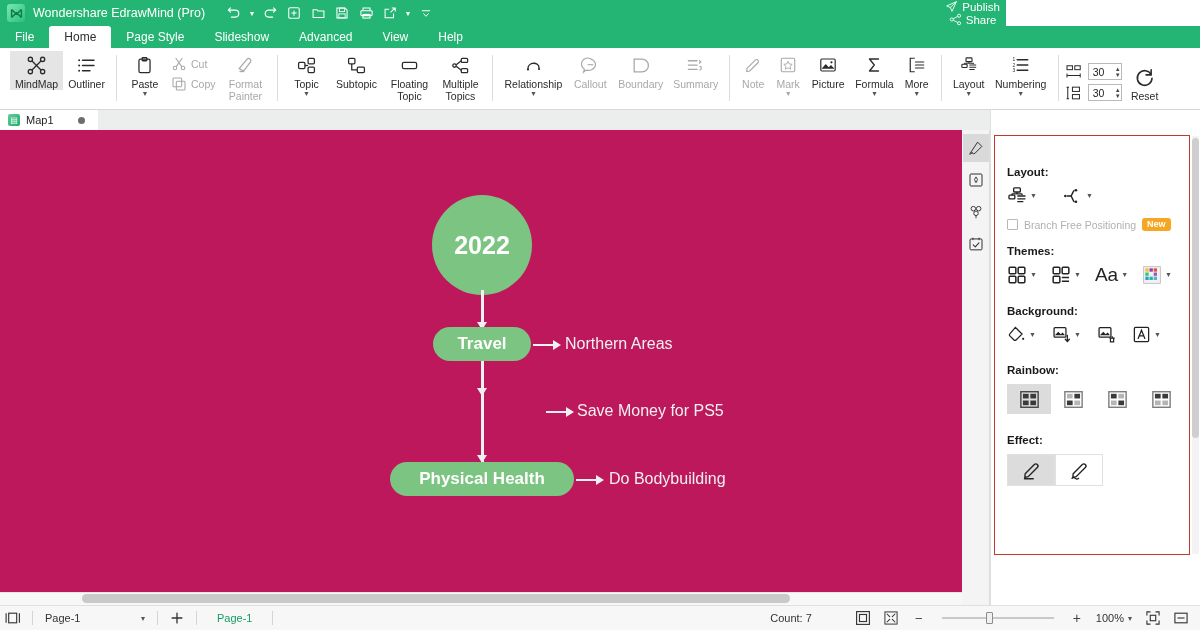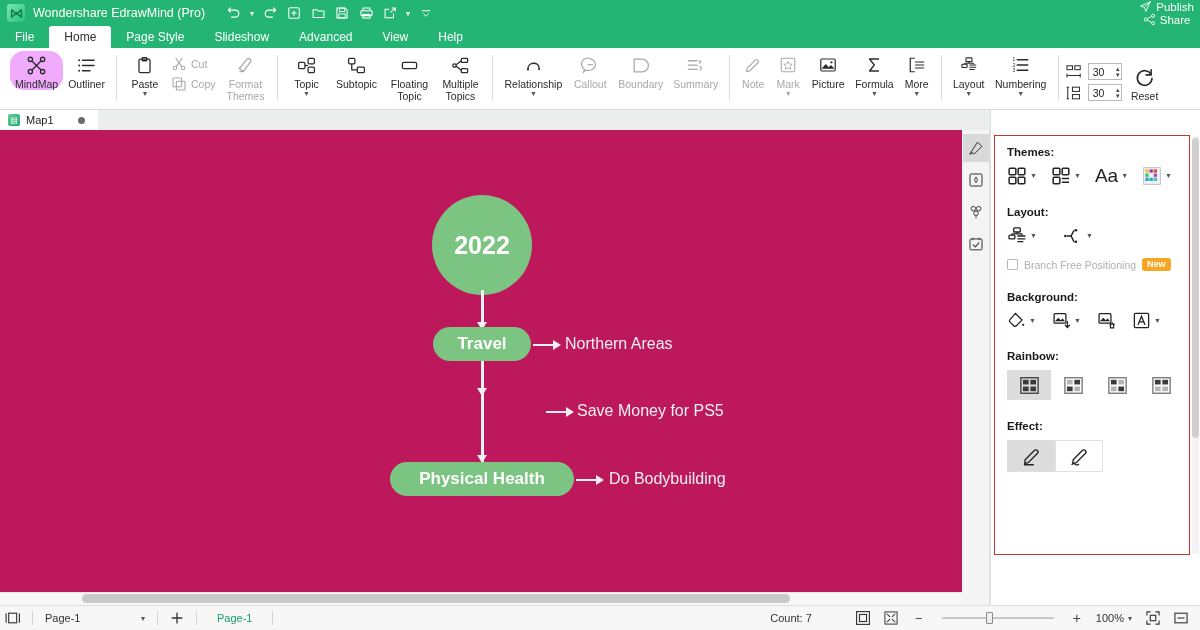--- a/index.html
+++ b/index.html
@@ -6,21 +6,21 @@
   html, body {
     width: 1200px; height: 630px;
     font-family: "Liberation Sans", sans-serif;
     overflow: hidden;
     background: #ffffff;
   }
   .app { position: relative; width: 1200px; height: 630px; }
 
   
   .titlebar {
-    position: absolute; left: 0; top: 0; width: 1200px; height: 26px;
+    position: absolute; left: 0; top: 0; width: 1006px; height: 26px;
     background: #24b473; display: flex; align-items: center;
   }
   .logo-box {
     width: 18px; height: 18px; margin-left: 7px; border-radius: 3px;
     background: linear-gradient(135deg,#7be8b4,#27c07c);
     display: flex; align-items: center; justify-content: center;
     color: #0f6b45; font-size: 12px; font-weight: bold; line-height: 1;
   }
   .app-title {
     color: #ffffff; font-size: 12.5px; margin-left: 8px; white-space: nowrap;
@@ -79,21 +79,21 @@
     display: flex; align-items: flex-start; padding-top: 3px;
   }
   .rgroup { display: flex; align-items: flex-start; height: 58px; }
   .rsep { width: 1px; height: 46px; background: #dcdcdc; margin: 4px 6px 0 6px; }
 
   .rbtn {
     display: flex; flex-direction: column; align-items: center;
     justify-content: flex-start; min-width: 44px; padding: 3px 5px 0 5px;
     color: #2b2b2b; font-size: 10.5px; text-align: center; line-height: 12px;
   }
-  .rbtn.sel { background: #f0abfc; border-radius: 14px; }
+  .rbtn.sel { background: #e5e5e5; border-radius: 0; }
   .rbtn.dim { color: #a8a8a8; }
   .rbtn .ic { height: 22px; display: flex; align-items: center; justify-content: center; }
   .rbtn .lbl { margin-top: 2px; }
   .drop-caret { font-size: 7px; line-height: 6px; margin-top: 1px; color: #555; }
 
   .rcol { display: flex; flex-direction: column; justify-content: center; gap: 2px; padding-top: 4px; }
   .rmini {
     display: flex; align-items: center; gap: 4px; font-size: 10.5px; color: #2b2b2b;
     padding: 1px 4px;
   }
@@ -455,21 +455,21 @@
         </div>
       </div>
       <div class="rbtn dim" style="min-width:52px;">
         <span class="ic">
           <svg width="19" height="19" viewBox="0 0 24 24">
               <path d="M4 16 L14 4 a2.8 2.8 0 0 1 4.4 3.4 L9.6 19 Z" stroke="#a8a8a8" stroke-width="1.6" fill="none"></path>
               <path d="M4.4 19.6 h6" stroke="#a8a8a8" stroke-width="1.6"></path>
             </svg>
         </span>
         <span class="lbl">Format</span>
-        <span class="lbl" style="margin-top:0">Themes</span>
+        <span class="lbl" style="margin-top:0">Painter</span>
       </div>
     </div>
 
     <div class="rsep"></div>
 
     <div class="rgroup">
       <div class="rbtn">
         <span class="ic">
           <svg width="19" height="19" viewBox="0 0 24 24">
               <rect x="2" y="8" width="8" height="8" rx="1.4" stroke="#2b2b2b" stroke-width="1.6" fill="none"></rect>
@@ -755,20 +755,49 @@
             <path d="M7.8 13.4 L11 16.4 L16.4 10.2" stroke="#333" stroke-width="1.6" fill="none" stroke-linecap="round" stroke-linejoin="round"></path>
           </svg>
       </span>
     </div>
   </div>
 
   <div class="panel">
 
     <div class="panel-body">
 
+      <div class="sect" style="margin-top:20px;">
+        <div class="sect-title">Layout:</div>
+        <div class="icon-row" style="gap:26px;">
+          <div class="icon-cell">
+            <svg width="20" height="20" viewBox="0 0 24 24">
+                <rect x="8" y="2.2" width="8" height="5" rx="1" stroke="#222" stroke-width="1.6" fill="none"></rect>
+                <rect x="2.4" y="11" width="7" height="4.4" rx="1" stroke="#222" stroke-width="1.6" fill="none"></rect>
+                <path d="M12 7.2 V9.4 M5.9 9.4 H18.1 M5.9 9.4 V11 M18.1 9.4 V11" stroke="#222" stroke-width="1.5"></path>
+                <path d="M13 12 H21.6 M13 15.4 H21.6 M13 18.8 H19" stroke="#222" stroke-width="1.6" stroke-linecap="round"></path>
+              </svg>
+            <span class="mini-caret">▼</span>
+          </div>
+          <div class="icon-cell">
+            <svg width="20" height="20" viewBox="0 0 24 24">
+                <circle cx="2.8" cy="12" r="1.5" fill="#222"></circle>
+                <path d="M4.6 12 H9 C11.4 12 11.4 5 14 5 M9 12 C11.4 12 11.4 19 14 19" stroke="#222" stroke-width="1.8" fill="none"></path>
+                <circle cx="15.6" cy="5" r="1.5" fill="#222"></circle>
+                <circle cx="15.6" cy="19" r="1.5" fill="#222"></circle>
+              </svg>
+            <span class="mini-caret">▼</span>
+          </div>
+        </div>
+        <div class="chk-row">
+          <span class="chk"></span>
+          <span class="chk-lbl">Branch Free Positioning</span>
+          <span class="badge-new">New</span>
+        </div>
+      </div>
+
       <div class="sect">
         <div class="sect-title">Themes:</div>
         <div class="icon-row">
           <div class="icon-cell">
             <svg width="20" height="20" viewBox="0 0 24 24">
                 <rect x="2.6" y="2.6" width="8" height="8" rx="1.2" stroke="#222" stroke-width="1.8" fill="none"></rect>
                 <rect x="13.4" y="2.6" width="8" height="8" rx="1.2" stroke="#222" stroke-width="1.8" fill="none"></rect>
                 <rect x="2.6" y="13.4" width="8" height="8" rx="1.2" stroke="#222" stroke-width="1.8" fill="none"></rect>
                 <rect x="13.4" y="13.4" width="8" height="8" rx="1.2" stroke="#222" stroke-width="1.8" fill="none"></rect>
               </svg>
@@ -799,49 +828,20 @@
               <rect x="4" y="14" width="4" height="4" fill="#3498db"></rect>
                 <rect x="9" y="14" width="4" height="4" fill="#1abc9c"></rect>
                 <rect x="14" y="14" width="4" height="4" fill="#5dade2"></rect>
             </svg>
             <span class="mini-caret">▼</span>
           </div>
         </div>
       </div>
 
       <div class="sect" style="margin-top:20px;">
-        <div class="sect-title">Layout:</div>
-        <div class="icon-row" style="gap:26px;">
-          <div class="icon-cell">
-            <svg width="20" height="20" viewBox="0 0 24 24">
-                <rect x="8" y="2.2" width="8" height="5" rx="1" stroke="#222" stroke-width="1.6" fill="none"></rect>
-                <rect x="2.4" y="11" width="7" height="4.4" rx="1" stroke="#222" stroke-width="1.6" fill="none"></rect>
-                <path d="M12 7.2 V9.4 M5.9 9.4 H18.1 M5.9 9.4 V11 M18.1 9.4 V11" stroke="#222" stroke-width="1.5"></path>
-                <path d="M13 12 H21.6 M13 15.4 H21.6 M13 18.8 H19" stroke="#222" stroke-width="1.6" stroke-linecap="round"></path>
-              </svg>
-            <span class="mini-caret">▼</span>
-          </div>
-          <div class="icon-cell">
-            <svg width="20" height="20" viewBox="0 0 24 24">
-                <circle cx="2.8" cy="12" r="1.5" fill="#222"></circle>
-                <path d="M4.6 12 H9 C11.4 12 11.4 5 14 5 M9 12 C11.4 12 11.4 19 14 19" stroke="#222" stroke-width="1.8" fill="none"></path>
-                <circle cx="15.6" cy="5" r="1.5" fill="#222"></circle>
-                <circle cx="15.6" cy="19" r="1.5" fill="#222"></circle>
-              </svg>
-            <span class="mini-caret">▼</span>
-          </div>
-        </div>
-        <div class="chk-row">
-          <span class="chk"></span>
-          <span class="chk-lbl">Branch Free Positioning</span>
-          <span class="badge-new">New</span>
-        </div>
-      </div>
-
-      <div class="sect" style="margin-top:20px;">
         <div class="sect-title">Background:</div>
         <div class="icon-row" style="gap:16px;">
           <div class="icon-cell">
             <svg width="19" height="19" viewBox="0 0 24 24">
                 <path d="M10.6 3 L19 11.4 L11.4 19 a1.8 1.8 0 0 1 -2.6 0 L3.6 13.8 a1.8 1.8 0 0 1 0 -2.6 Z" stroke="#222" stroke-width="1.6" fill="none"></path>
                 <circle cx="20.4" cy="17.4" r="1.4" fill="#222"></circle>
               </svg>
             <span class="mini-caret">▼</span>
           </div>
           <div class="icon-cell">

